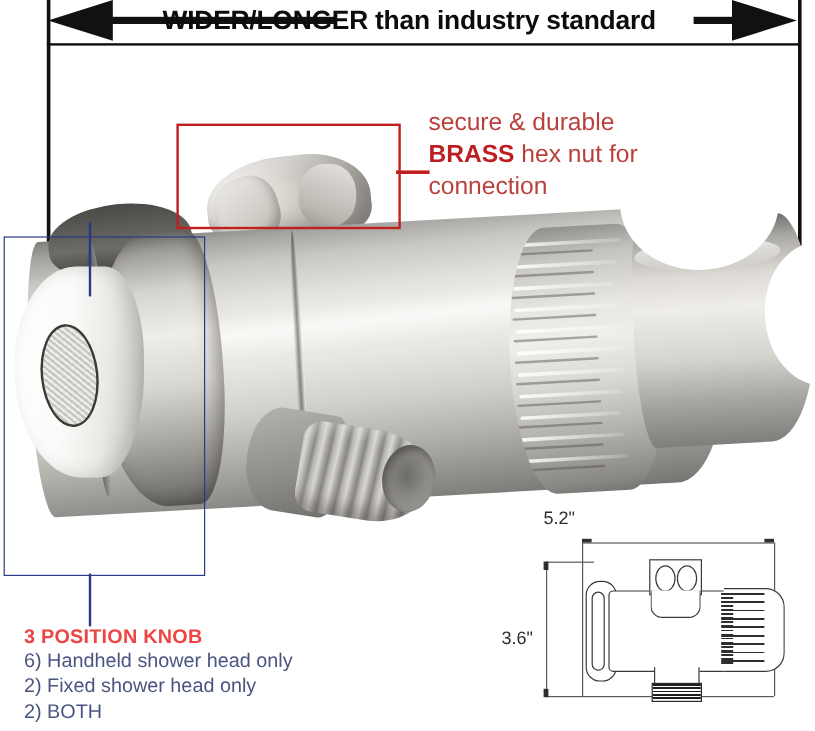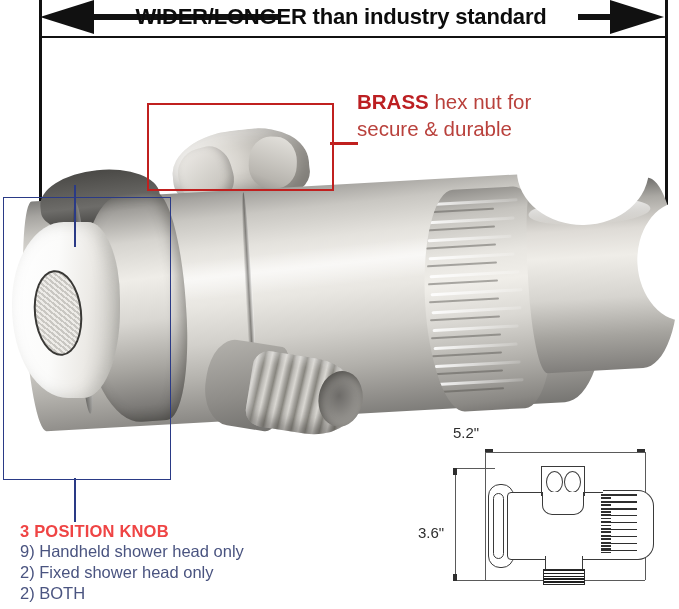--- a/index.html
+++ b/index.html
@@ -343,30 +343,31 @@
       <div class="chrome-back"></div>
       <div class="ring"></div>
       <div class="ringedge"></div>
       <div class="white"></div>
     </div>
   </div>
 
   <div class="red-box"></div>
   <div class="red-leader"></div>
   <div class="red-text">
+    <div>secure &amp; durable</div>
     <div><span class="strong">BRASS</span><span> hex nut for</span></div>
-    <div>secure &amp; durable</div>
+    <div>connection</div>
   </div>
 
   <div class="blue-box"></div>
   <div class="blue-leader-up"></div>
   <div class="blue-leader-down"></div>
   <div class="blue-text">
     <div class="blue-title">3 POSITION KNOB</div>
-    <div class="blue-line">9) Handheld shower head only</div>
+    <div class="blue-line">6) Handheld shower head only</div>
     <div class="blue-line">2) Fixed shower head only</div>
     <div class="blue-line">2) BOTH</div>
   </div>
 
   <div class="cad">
     <div class="cad-label cad-w">5.2"</div>
     <div class="cad-label cad-h">3.6"</div>
 
     <div class="cad-line cad-hline"></div>
     <div class="cad-line cad-ext-l"></div>

